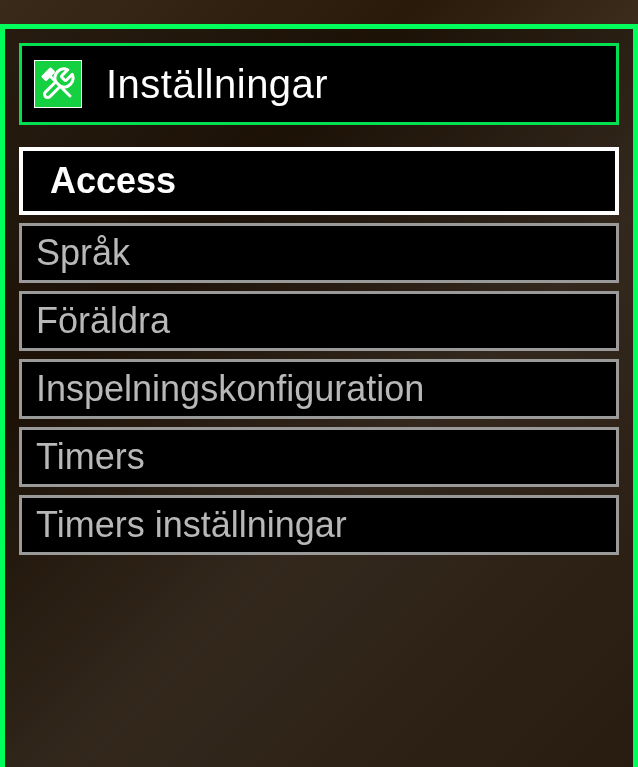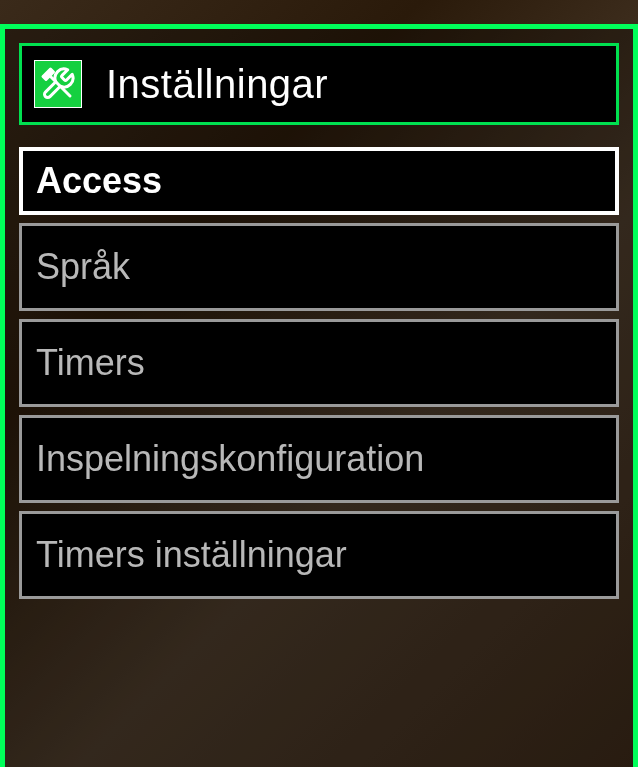--- a/index.html
+++ b/index.html
@@ -51,26 +51,26 @@
       letter-spacing: 0.5px;
     }
     .menu-list {
       display: flex;
       flex-direction: column;
       gap: 8px;
     }
     .menu-item {
       background: #000;
       border: 3px solid #9a9a9a;
-      padding: 20px 14px;
+      padding: 6px 14px;
       cursor: pointer;
     }
     .menu-item.selected {
       border: 4px solid #ffffff;
-      padding: 9px 13px;
+      padding: 9px 27px;
     }
     .menu-item span {
       font-size: 36px;
       color: #b8b8b8;
       font-weight: normal;
     }
     .menu-item.selected span {
       color: #ffffff;
       font-weight: bold;
     }
@@ -91,22 +91,25 @@
   </div>
 
   <div class="menu-list">
     <div class="menu-item selected">
       <span>Access</span>
     </div>
     <div class="menu-item">
       <span>Språk</span>
     </div>
     <div class="menu-item">
-      <span>Timers</span>
+      <span>Föräldra</span>
     </div>
     <div class="menu-item">
       <span>Inspelningskonfiguration</span>
+    </div>
+    <div class="menu-item">
+      <span>Timers</span>
     </div>
     <div class="menu-item">
       <span>Timers inställningar</span>
     </div>
   </div>
 </div>
 
 </body></html>

